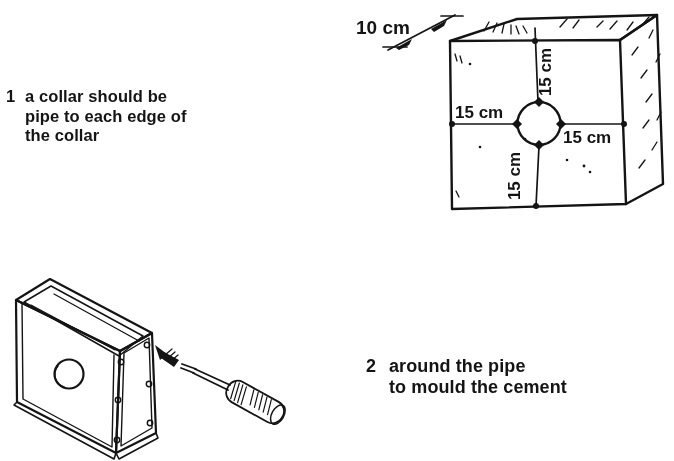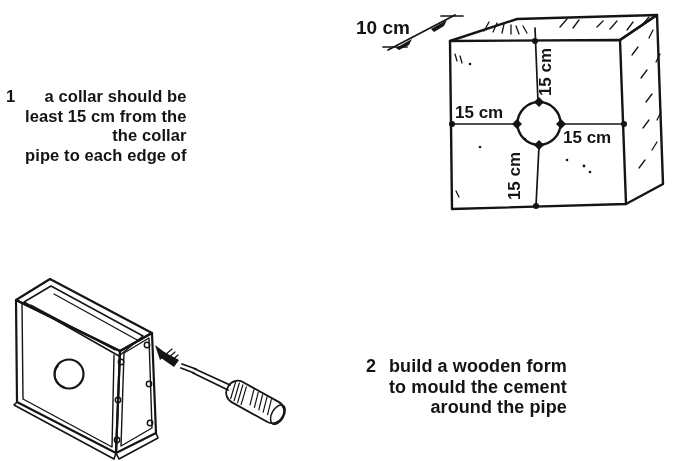--- a/index.html
+++ b/index.html
@@ -18,21 +18,21 @@
     position: absolute; left: 0; top: 0;
     width: 674px; height: 461px;
   }
   .step {
     position: absolute;
     display: flex;
     color: #141414;
     font-weight: 700;
   }
   .step .num { flex: 0 0 auto; }
-  .step .lines { flex: 0 0 auto; text-align: right; }
+  .step .lines { flex: 0 0 auto; }
   #step1 {
     left: 6px; top: 87px;
     font-size: 16.5px; line-height: 19.5px;
     letter-spacing: 0.1px;
   }
   #step1 .num { width: 13px; margin-right: 6px; text-align: left; }
   #step2 {
     left: 366px; top: 356px;
     font-size: 18px; line-height: 20.5px;
     letter-spacing: 0.1px;
@@ -150,28 +150,26 @@
         <path stroke-width="1.2" d="M4,-9 L8,9 M8,-9 L12,9 M12,-9 L16,9 M16,-9 L20,9
                  M24,-10 L28,5 M29,-10 L33,5 M34,-10 L38,5 M39,-10 L43,5 M44,-10 L48,5"></path>
       </g>
     </g>
   </svg>
 
   <div class="step" id="step1">
     <div class="num">1</div>
     <div class="lines">
       <div>a collar should be</div>
-      <div>least 15 cm from the</div>
+      <div>pipe to each edge of</div>
       <div>the collar</div>
-      <div>pipe to each edge of</div>
     </div>
   </div>
 
   <div class="step" id="step2">
     <div class="num">2</div>
     <div class="lines">
-      <div>build a wooden form</div>
+      <div>around the pipe</div>
       <div>to mould the cement</div>
-      <div>around the pipe</div>
     </div>
   </div>
 
 </div>
 
 </body></html>

